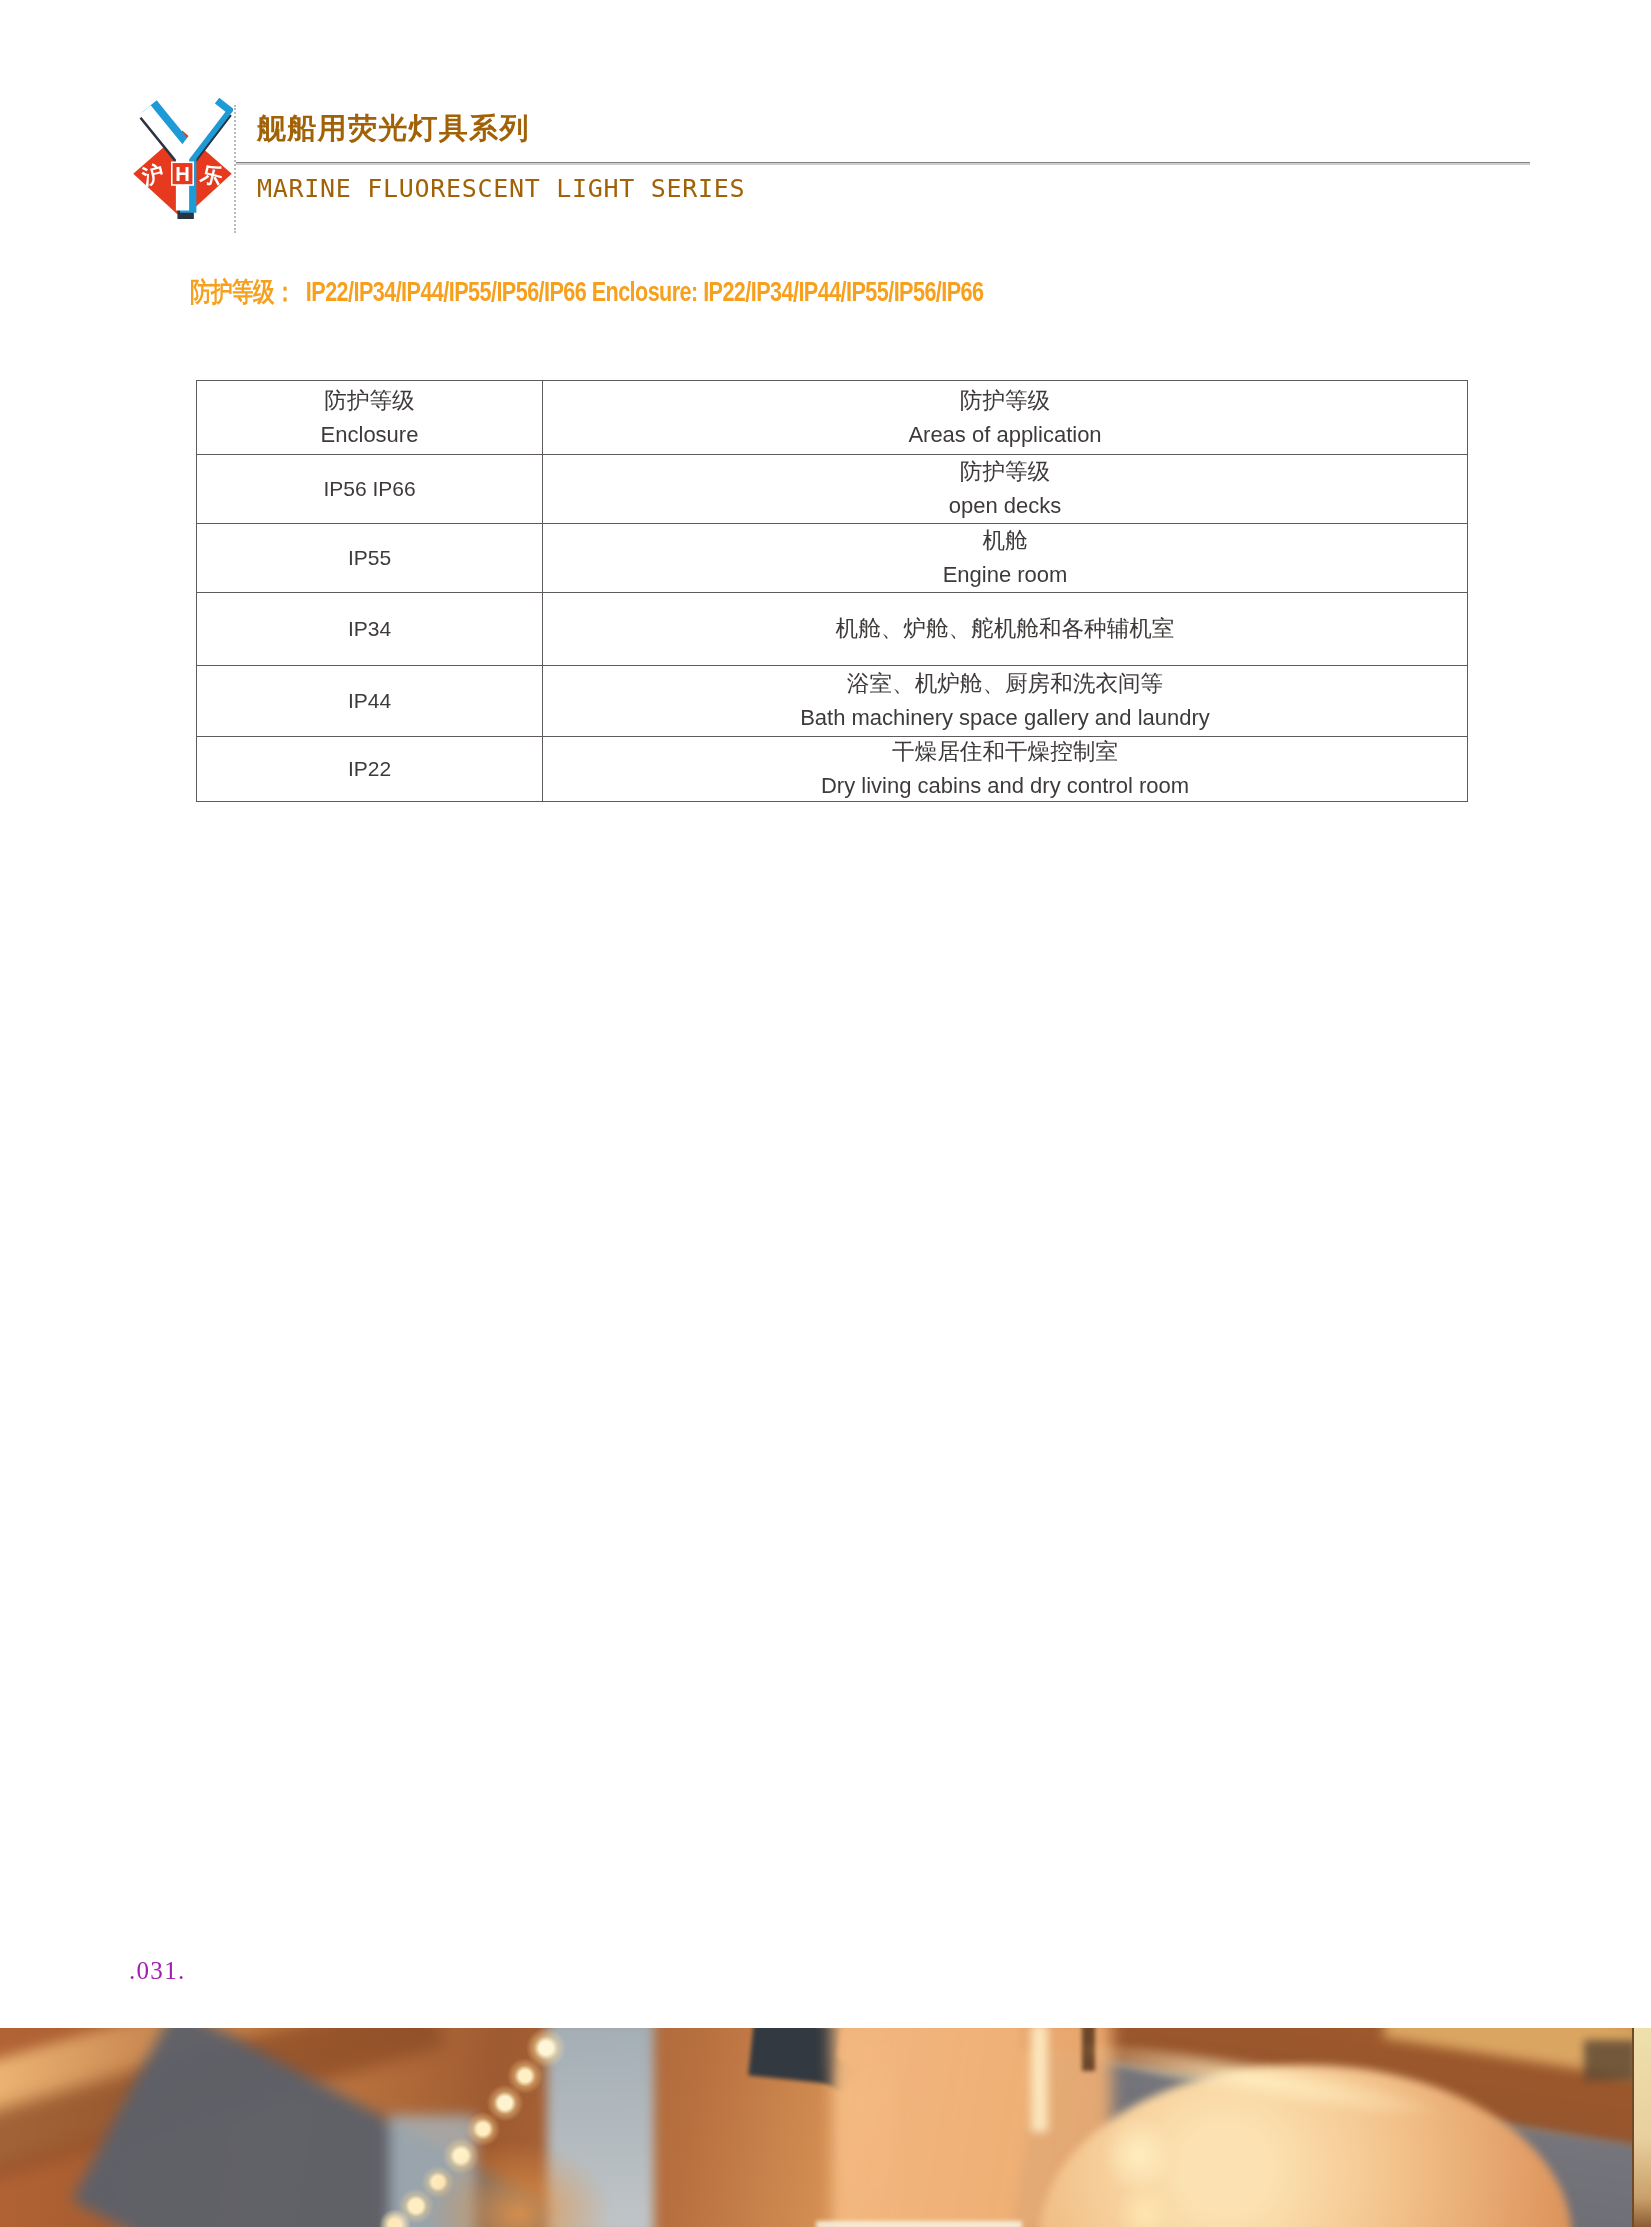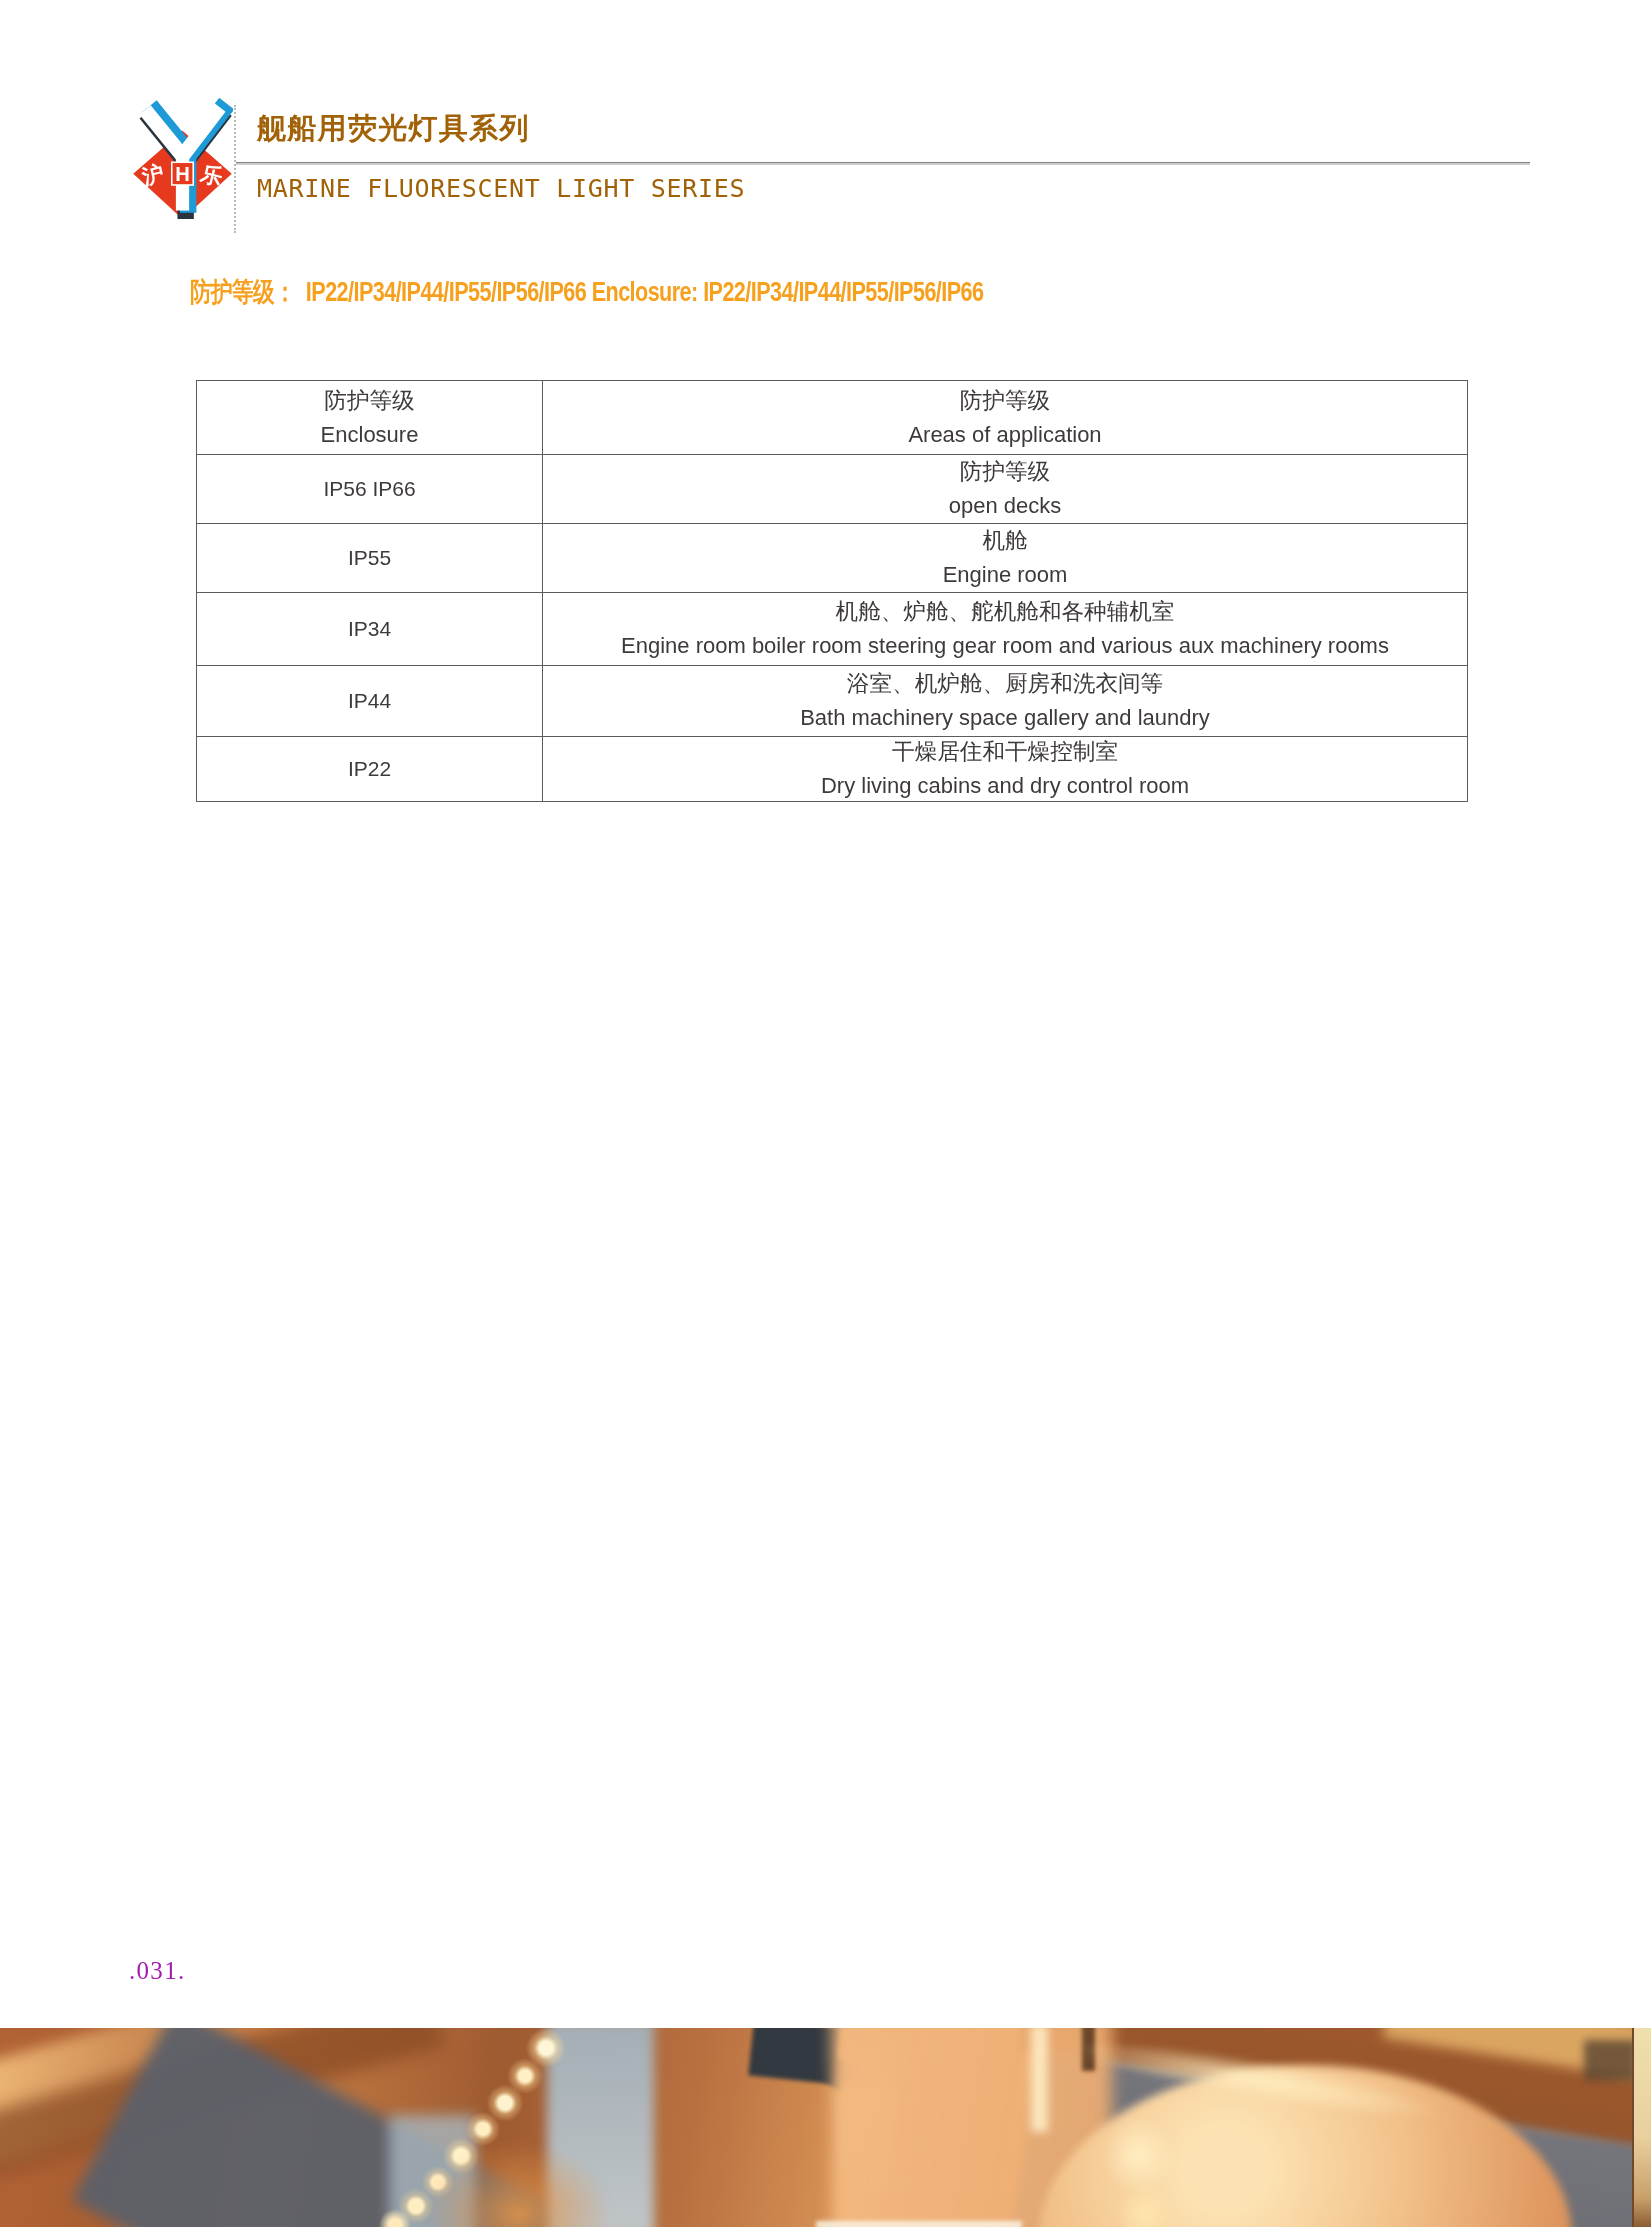--- a/index.html
+++ b/index.html
@@ -109,21 +109,20 @@
         <div class="en">Engine room</div>
       </div>
     </div>
 
     <div class="trow" style="height:73px">
       <div class="cell c1">
         <div class="one">IP34</div>
       </div>
       <div class="cell c2">
         <div class="zh">机舱、炉舱、舵机舱和各种辅机室</div>
-        <div class="en">Engine room boiler room steering gear room and various aux machinery rooms</div>
       </div>
     </div>
 
     <div class="trow" style="height:71px">
       <div class="cell c1">
         <div class="one">IP44</div>
       </div>
       <div class="cell c2">
         <div class="zh">浴室、机炉舱、厨房和洗衣间等</div>
         <div class="en">Bath machinery space gallery and laundry</div>

